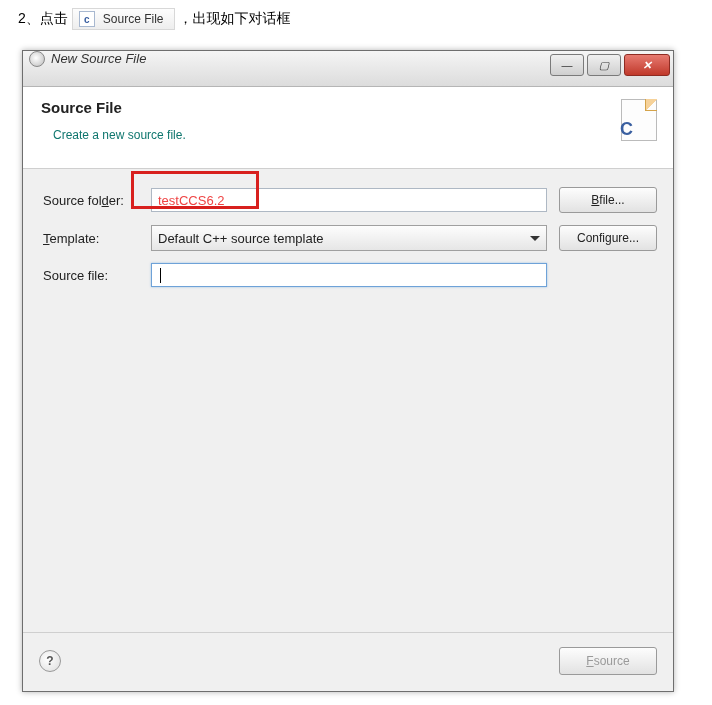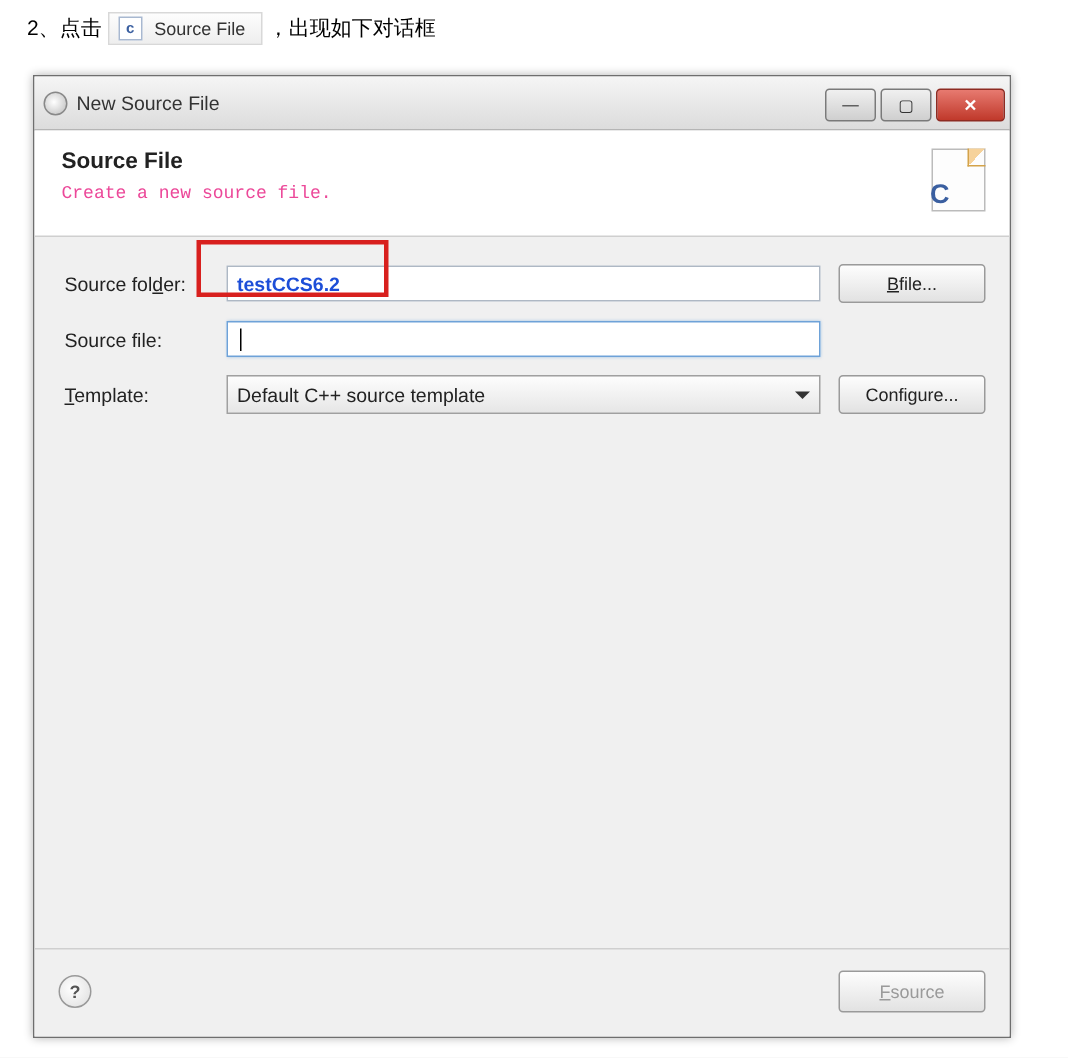--- a/index.html
+++ b/index.html
@@ -54,22 +54,23 @@
     background: #f0f0f0;
     box-shadow: 0 0 6px rgba(0,0,0,0.3);
     display: flex;
     flex-direction: column;
   }
   .titlebar {
     height: 36px;
     background: linear-gradient(#f5f5f5, #dcdcdc);
     border-bottom: 1px solid #b5b5b5;
     display: flex;
-    align-items: center;
+    align-items: flex-start;
     padding: 0 0 0 6px;
+    font-style: italic;
   }
   .title-icon {
     width: 16px; height: 16px;
     border: 1px solid #888;
     border-radius: 50%;
     background: radial-gradient(circle at 6px 6px, #fff, #bbb);
     margin-right: 6px;
   }
   .titlebar-text { color: #333; font-size: 13px; }
   .winbtns { margin-left: auto; display: flex; }
@@ -96,24 +97,23 @@
     display: flex;
     align-items: flex-start;
   }
   .header-text h2 {
     margin: 0 0 6px 0;
     font-size: 15px;
     font-weight: bold;
     color: #222;
   }
   .header-text p {
-    margin: 0;
-    font-size: 12px;
-    color: #ec4899;
-    font-family: Liberation Mono, monospace;
+    margin: 12px;
+    font-size: 12px;
+    color: #0f766e;
   }
   .header-icon {
     margin-left: auto;
     width: 44px; height: 44px;
     position: relative;
   }
   .header-icon .page {
     position: absolute;
     right: 0; top: 0;
     width: 36px; height: 42px;
@@ -152,22 +152,21 @@
     color: #222;
   }
   .form-label .ul { text-decoration: underline; }
   .text-input {
     flex: 1;
     height: 24px;
     border: 1px solid #aeb8c4;
     background: #fff;
     padding: 2px 6px;
     font-size: 13px;
-    color: #1d4ed8;
-    font-weight: bold;
+    color: #ef4444;
   }
   .text-input.focused {
     border: 1px solid #6ea2d8;
     box-shadow: 0 0 2px rgba(100,160,220,0.6);
   }
   .combo {
     flex: 1;
     height: 26px;
     border: 1px solid #a0a0a0;
     background: linear-gradient(#fdfdfd,#e6e6e6);
@@ -282,37 +281,37 @@
         <span>Source fol</span><span class="ul">d</span><span>er:</span>
       </div>
       <input class="text-input" type="text" value="testCCS6.2" style="">
       <div class="side-btn">
         <span class="ul">B</span>
           <span>file...</span>
       </div>
     </div>
 
     <div class="form-row">
+      <div class="form-label">
+        <span class="ul">T</span><span>emplate:</span>
+      </div>
+      <div class="combo">
+        <span>Default C++ source template</span>
+        <div class="arrow"></div>
+      </div>
+      <div class="side-btn">Configure...</div>
+    </div>
+
+    <div class="form-row">
       <div class="form-label">Source file:</div>
       <div class="text-input focused" style="display:flex;align-items:center;">
         <span></span>
           <span class="caret"></span>
       </div>
       <div style="width:110px;"></div>
-    </div>
-
-    <div class="form-row">
-      <div class="form-label">
-        <span class="ul">T</span><span>emplate:</span>
-      </div>
-      <div class="combo">
-        <span>Default C++ source template</span>
-        <div class="arrow"></div>
-      </div>
-      <div class="side-btn">Configure...</div>
     </div>
 
     <div class="red-box" style="left:108px; top:2px; width:128px; height:38px;"></div>
   </div>
 
   <div class="footer">
     <div class="help-icon">?</div>
     <div class="footer-btns">
       <div class="dlg-btn disabled">
         <span class="ul">F</span>

